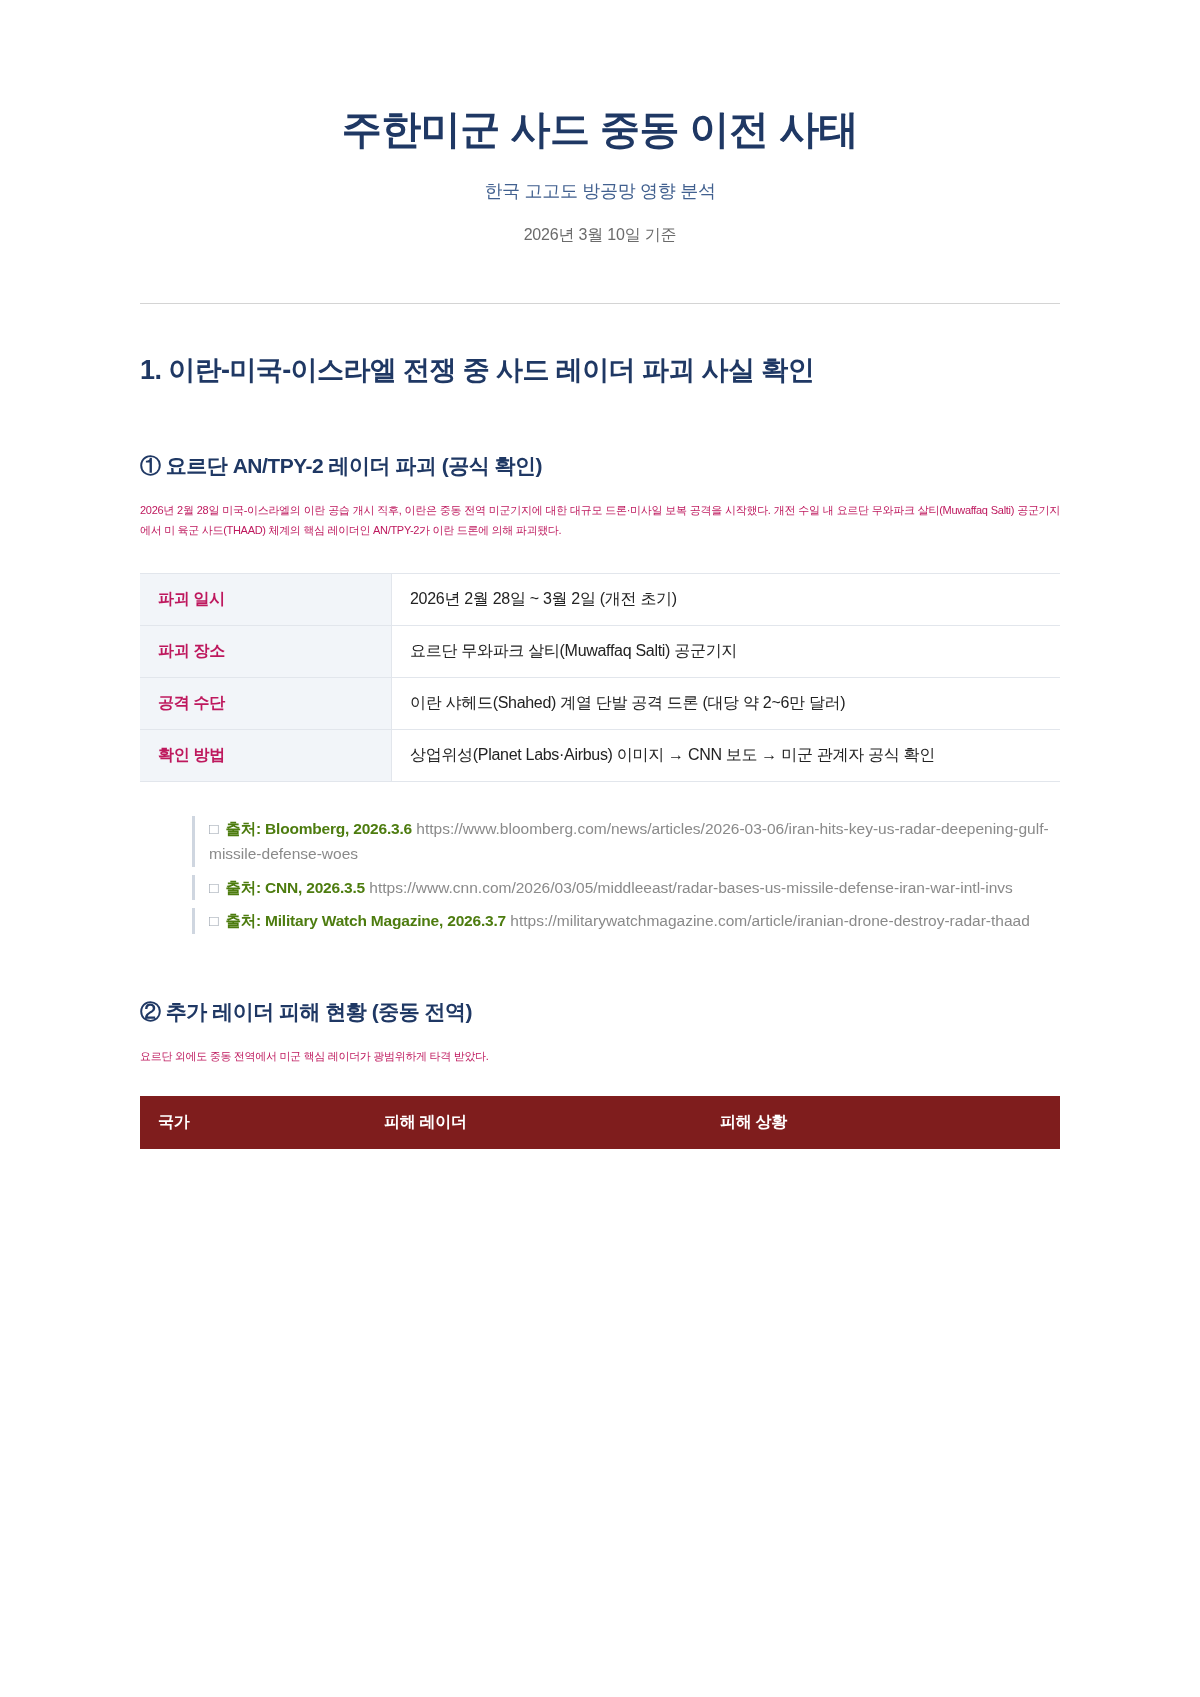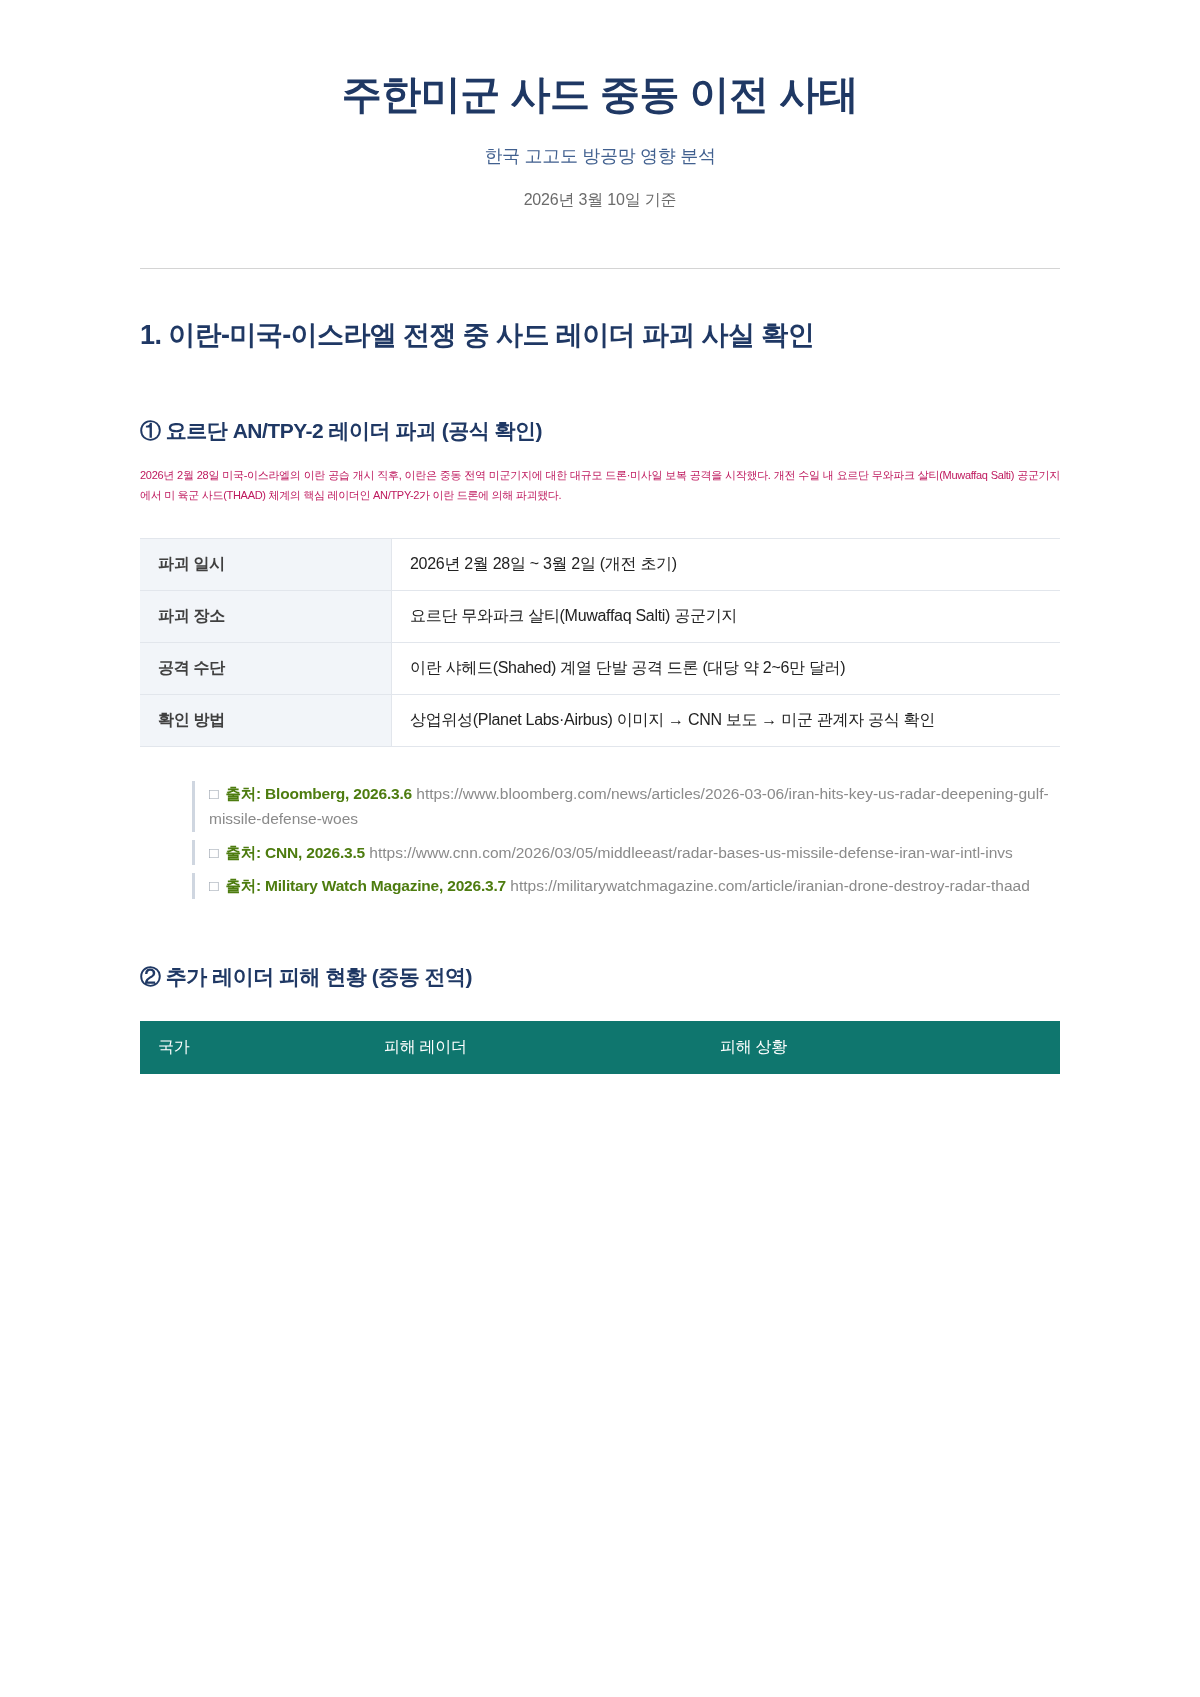--- a/index.html
+++ b/index.html
@@ -12,21 +12,21 @@
     height: 1697px;
     font-family: "Liberation Sans", sans-serif;
     color: #1a1a1a;
     position: relative;
     overflow: hidden;
   }
   .page {
     width: 1200px;
     min-height: 1697px;
     box-sizing: border-box;
-    padding: 70px 140px 40px 140px;
+    padding: 105px 140px 40px 140px;
   }
 
   
   .doc-header {
     text-align: center;
   }
   .doc-title {
     font-size: 40px;
     font-weight: 700;
     color: #1f3864;
@@ -90,21 +90,21 @@
     border-bottom: 1px solid #e2e6ec;
   }
   .kv-table tr:first-child {
     border-top: 1px solid #e2e6ec;
   }
   .kv-table th {
     width: 215px;
     background: #f2f5f9;
     text-align: left;
     font-weight: 700;
-    color: #404040;
+    color: #be185d;
     padding: 15px 18px;
     border-right: 1px solid #e2e6ec;
     letter-spacing: -0.3px;
     vertical-align: middle;
   }
   .kv-table td {
     padding: 15px 18px;
     color: #222222;
     letter-spacing: -0.3px;
     vertical-align: middle;
@@ -138,23 +138,23 @@
   }
 
   
   .dark-table {
     width: 100%;
     border-collapse: collapse;
     margin-top: 30px;
     font-size: 16px;
   }
   .dark-table thead th {
-    background: #0f766e;
+    background: #7f1d1d;
     color: #ffffff;
-    font-weight: 400;
+    font-weight: 700;
     text-align: left;
     padding: 16px 18px;
     letter-spacing: -0.3px;
     border-right: 1px solid #2d4madd;
     margin-top: 24px;
   }
   .dark-table thead th.col-1 { width: 190px; }
   .dark-table thead th.col-2 { width: 300px; }
 </style>
 </head>
@@ -206,20 +206,21 @@
       <span class="source-url">https://www.cnn.com/2026/03/05/middleeast/radar-bases-us-missile-defense-iran-war-intl-invs</span>
     </div>
     <div class="source-item">
       <span class="source-box">□</span><span class="source-label">출처: Military Watch Magazine, 2026.3.7</span>
       <span class="source-url">https://militarywatchmagazine.com/article/iranian-drone-destroy-radar-thaad</span>
     </div>
   </div>
 
   <h3 class="sub-heading">② 추가 레이더 피해 현황 (중동 전역)</h3>
 
+  <p class="body-para">요르단 외에도 중동 전역에서 미군 핵심 레이더가 광범위하게 타격 받았다.</p>
 
   <table class="dark-table">
     <thead>
       <tr>
         <th class="col-1">국가</th>
         <th class="col-2">피해 레이더</th>
         <th class="col-3">피해 상황</th>
       </tr>
     </thead>
   </table>

